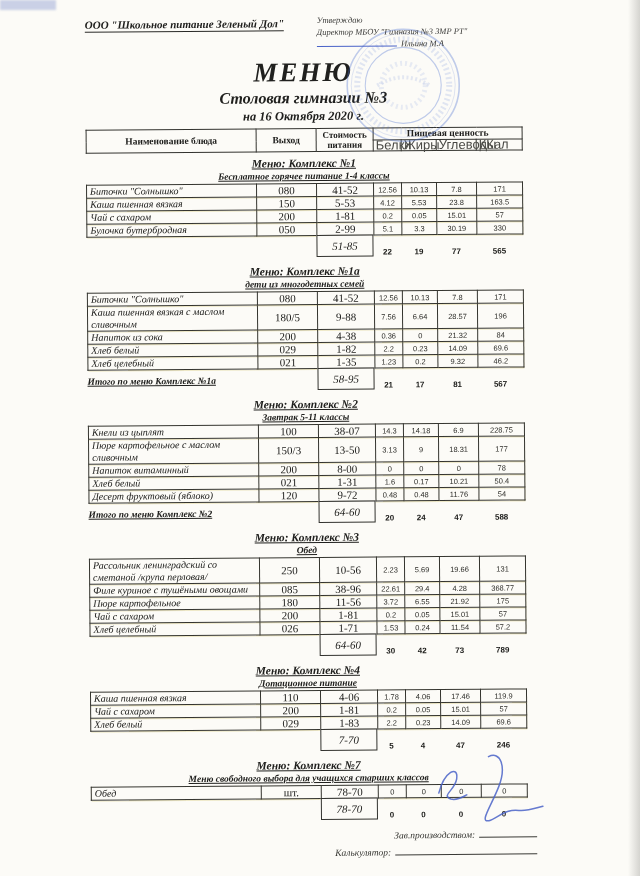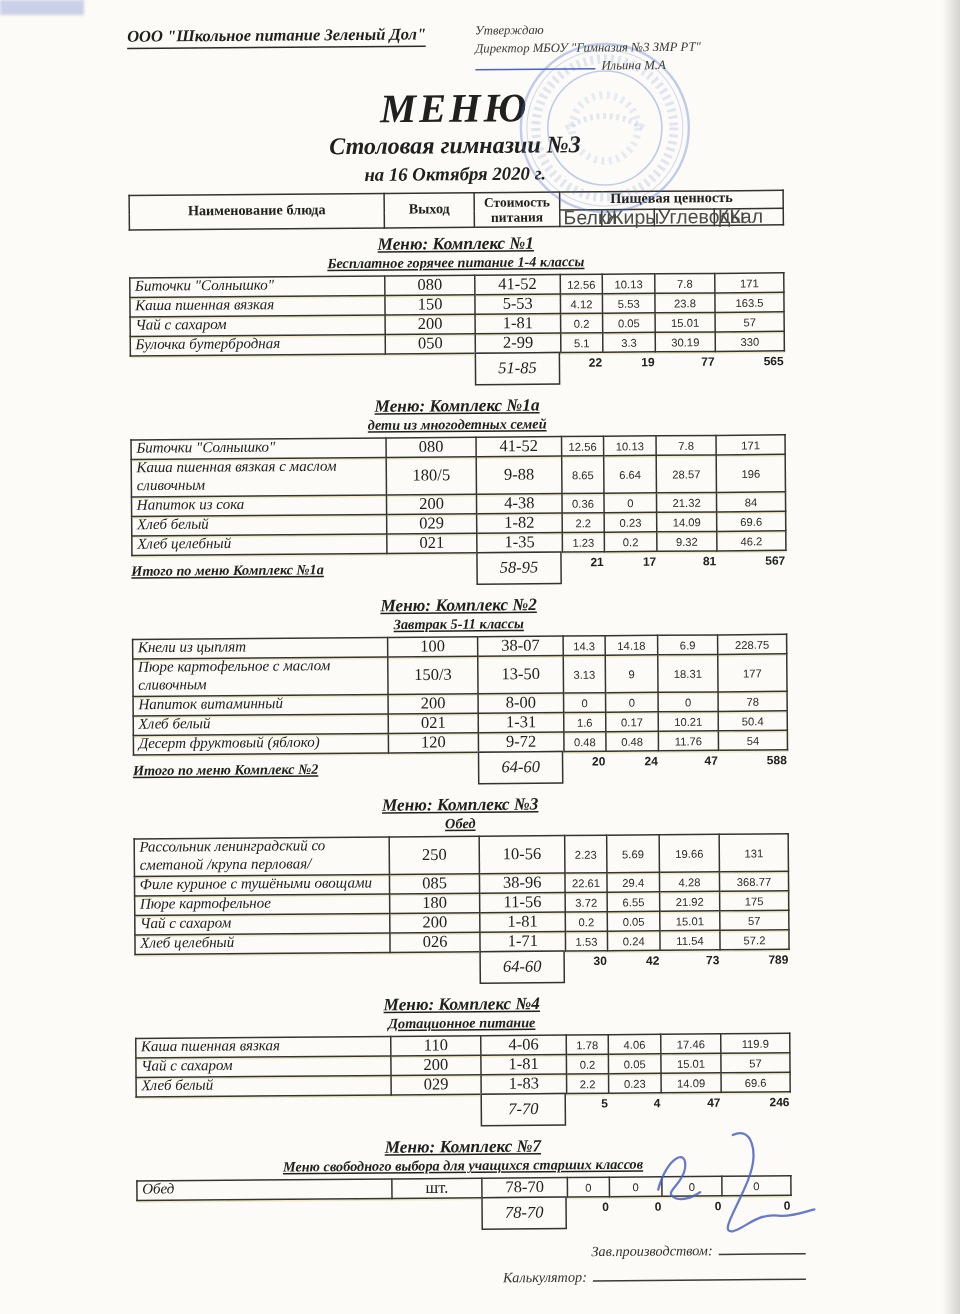--- a/index.html
+++ b/index.html
@@ -47,21 +47,21 @@
   .c-out,.c-cost{font-size:11px;text-align:center;}
   .c-num{font-family:"Liberation Sans",sans-serif;font-size:7.5px;text-align:center;color:#2c2c28;}
   .dish-row{height:13px;}
 
   
   .totals-row{display:flex;align-items:flex-start;height:24px;}
   .t-label{width:230px;font-size:9.5px;font-weight:bold;font-style:italic;padding-top:6px;}
   .t-cost{width:57px;box-sizing:border-box;height:22px;border:1.2px solid #33332f;margin-top:-1px;
        display:flex;align-items:center;justify-content:center;
        font-weight:normal;font-style:italic;font-size:11px;background:#fcfbf7;}
-  .t-num{font-family:"Liberation Sans",sans-serif;font-weight:bold;font-size:8px;text-align:right;padding-top:2px;}
+  .t-num{font-family:"Liberation Sans",sans-serif;font-weight:bold;font-size:8px;text-align:center;padding-top:12px;}
   .t-p{width:28px}.t-f{width:35px}.t-c{width:40px}.t-k{width:46px}
 
   
   .footer{margin-top:8px;width:446px;text-align:right;font-style:italic;font-size:9.5px;color:#33332f;}
   .f-line{margin-bottom:7px;}
   .f-rule-s{display:inline-block;width:58px;border-bottom:1.2px solid #3a3a36;margin-left:4px;}
   .f-rule-l{display:inline-block;width:142px;border-bottom:1.2px solid #3a3a36;margin-left:4px;}
 
   .stamp{position:absolute;left:320px;top:18px;pointer-events:none;}
   .signatures{position:absolute;left:398px;top:748px;pointer-events:none;}
@@ -219,21 +219,21 @@
     <td class="c-num">12.56</td>
     <td class="c-num">10.13</td>
     <td class="c-num">7.8</td>
     <td class="c-num">171</td>
   </tr>
 
   <tr class="dish-row">
     <td class="c-name">Каша пшенная вязкая с маслом сливочным</td>
     <td class="c-out">180/5</td>
     <td class="c-cost">9-88</td>
-    <td class="c-num">8.65</td>
+    <td class="c-num">7.56</td>
     <td class="c-num">6.64</td>
     <td class="c-num">28.57</td>
     <td class="c-num">196</td>
   </tr>
 
   <tr class="dish-row">
     <td class="c-name">Напиток  из сока</td>
     <td class="c-out">200</td>
     <td class="c-cost">4-38</td>
     <td class="c-num">0.36</td>

